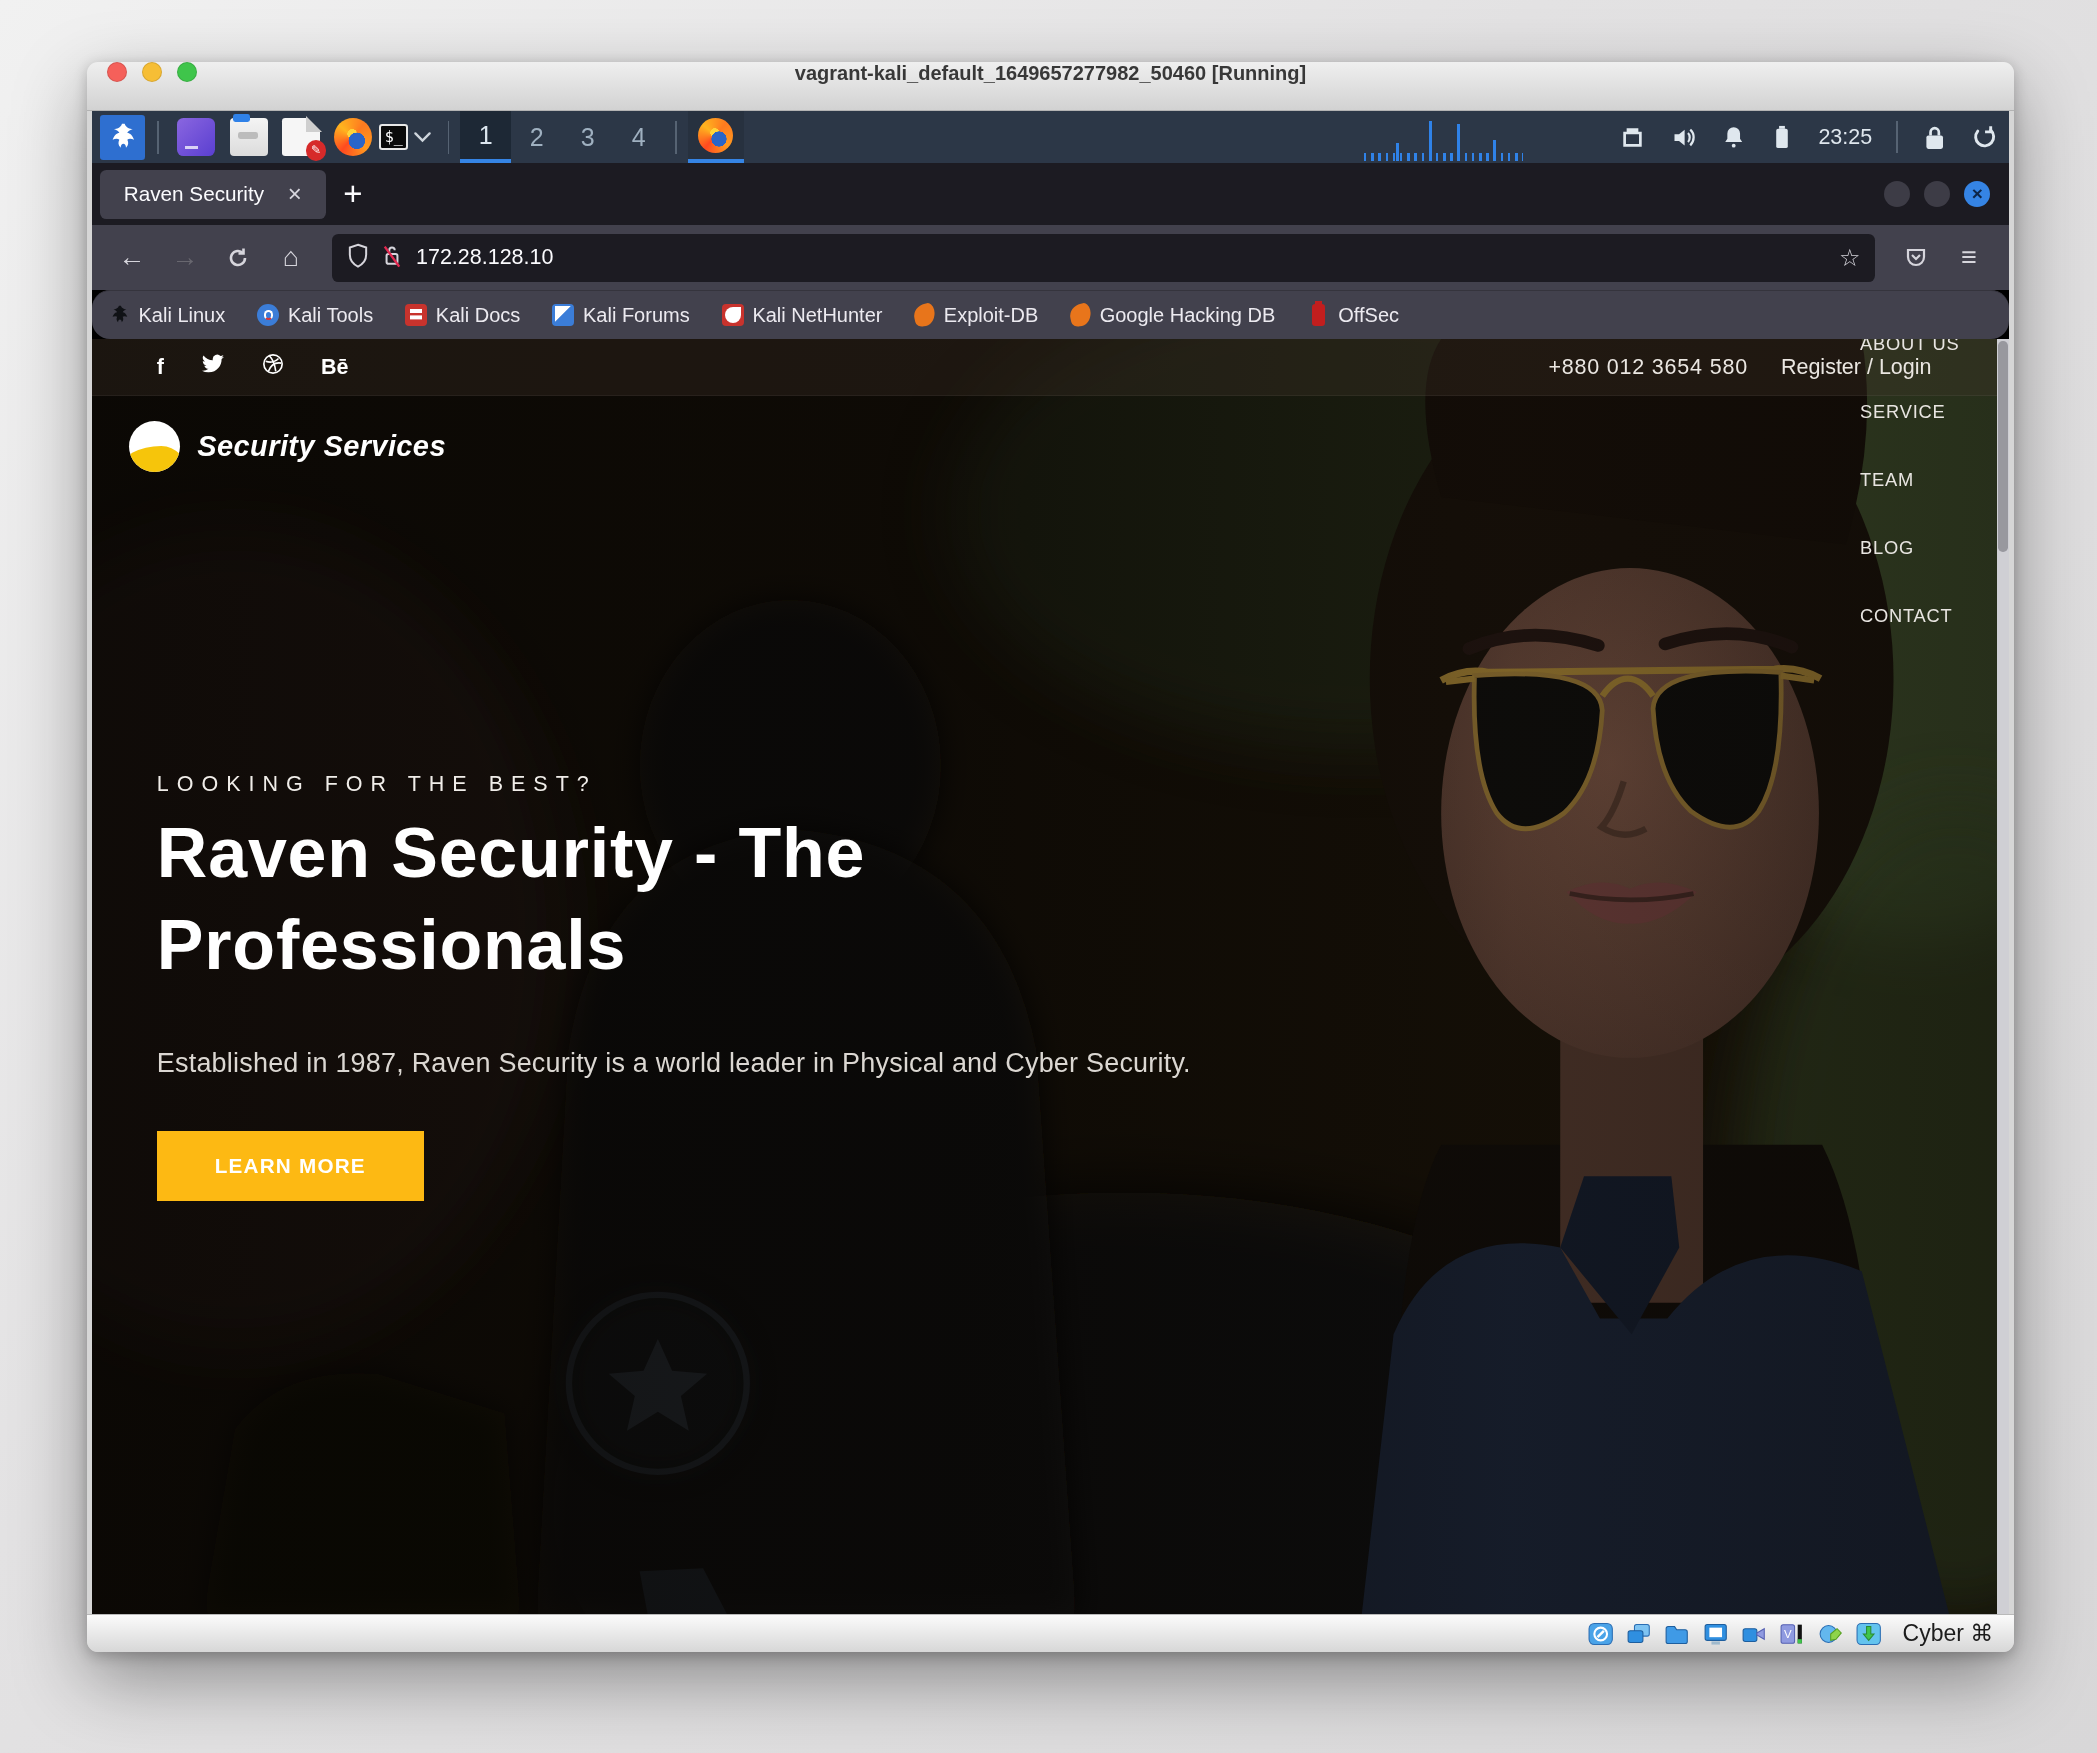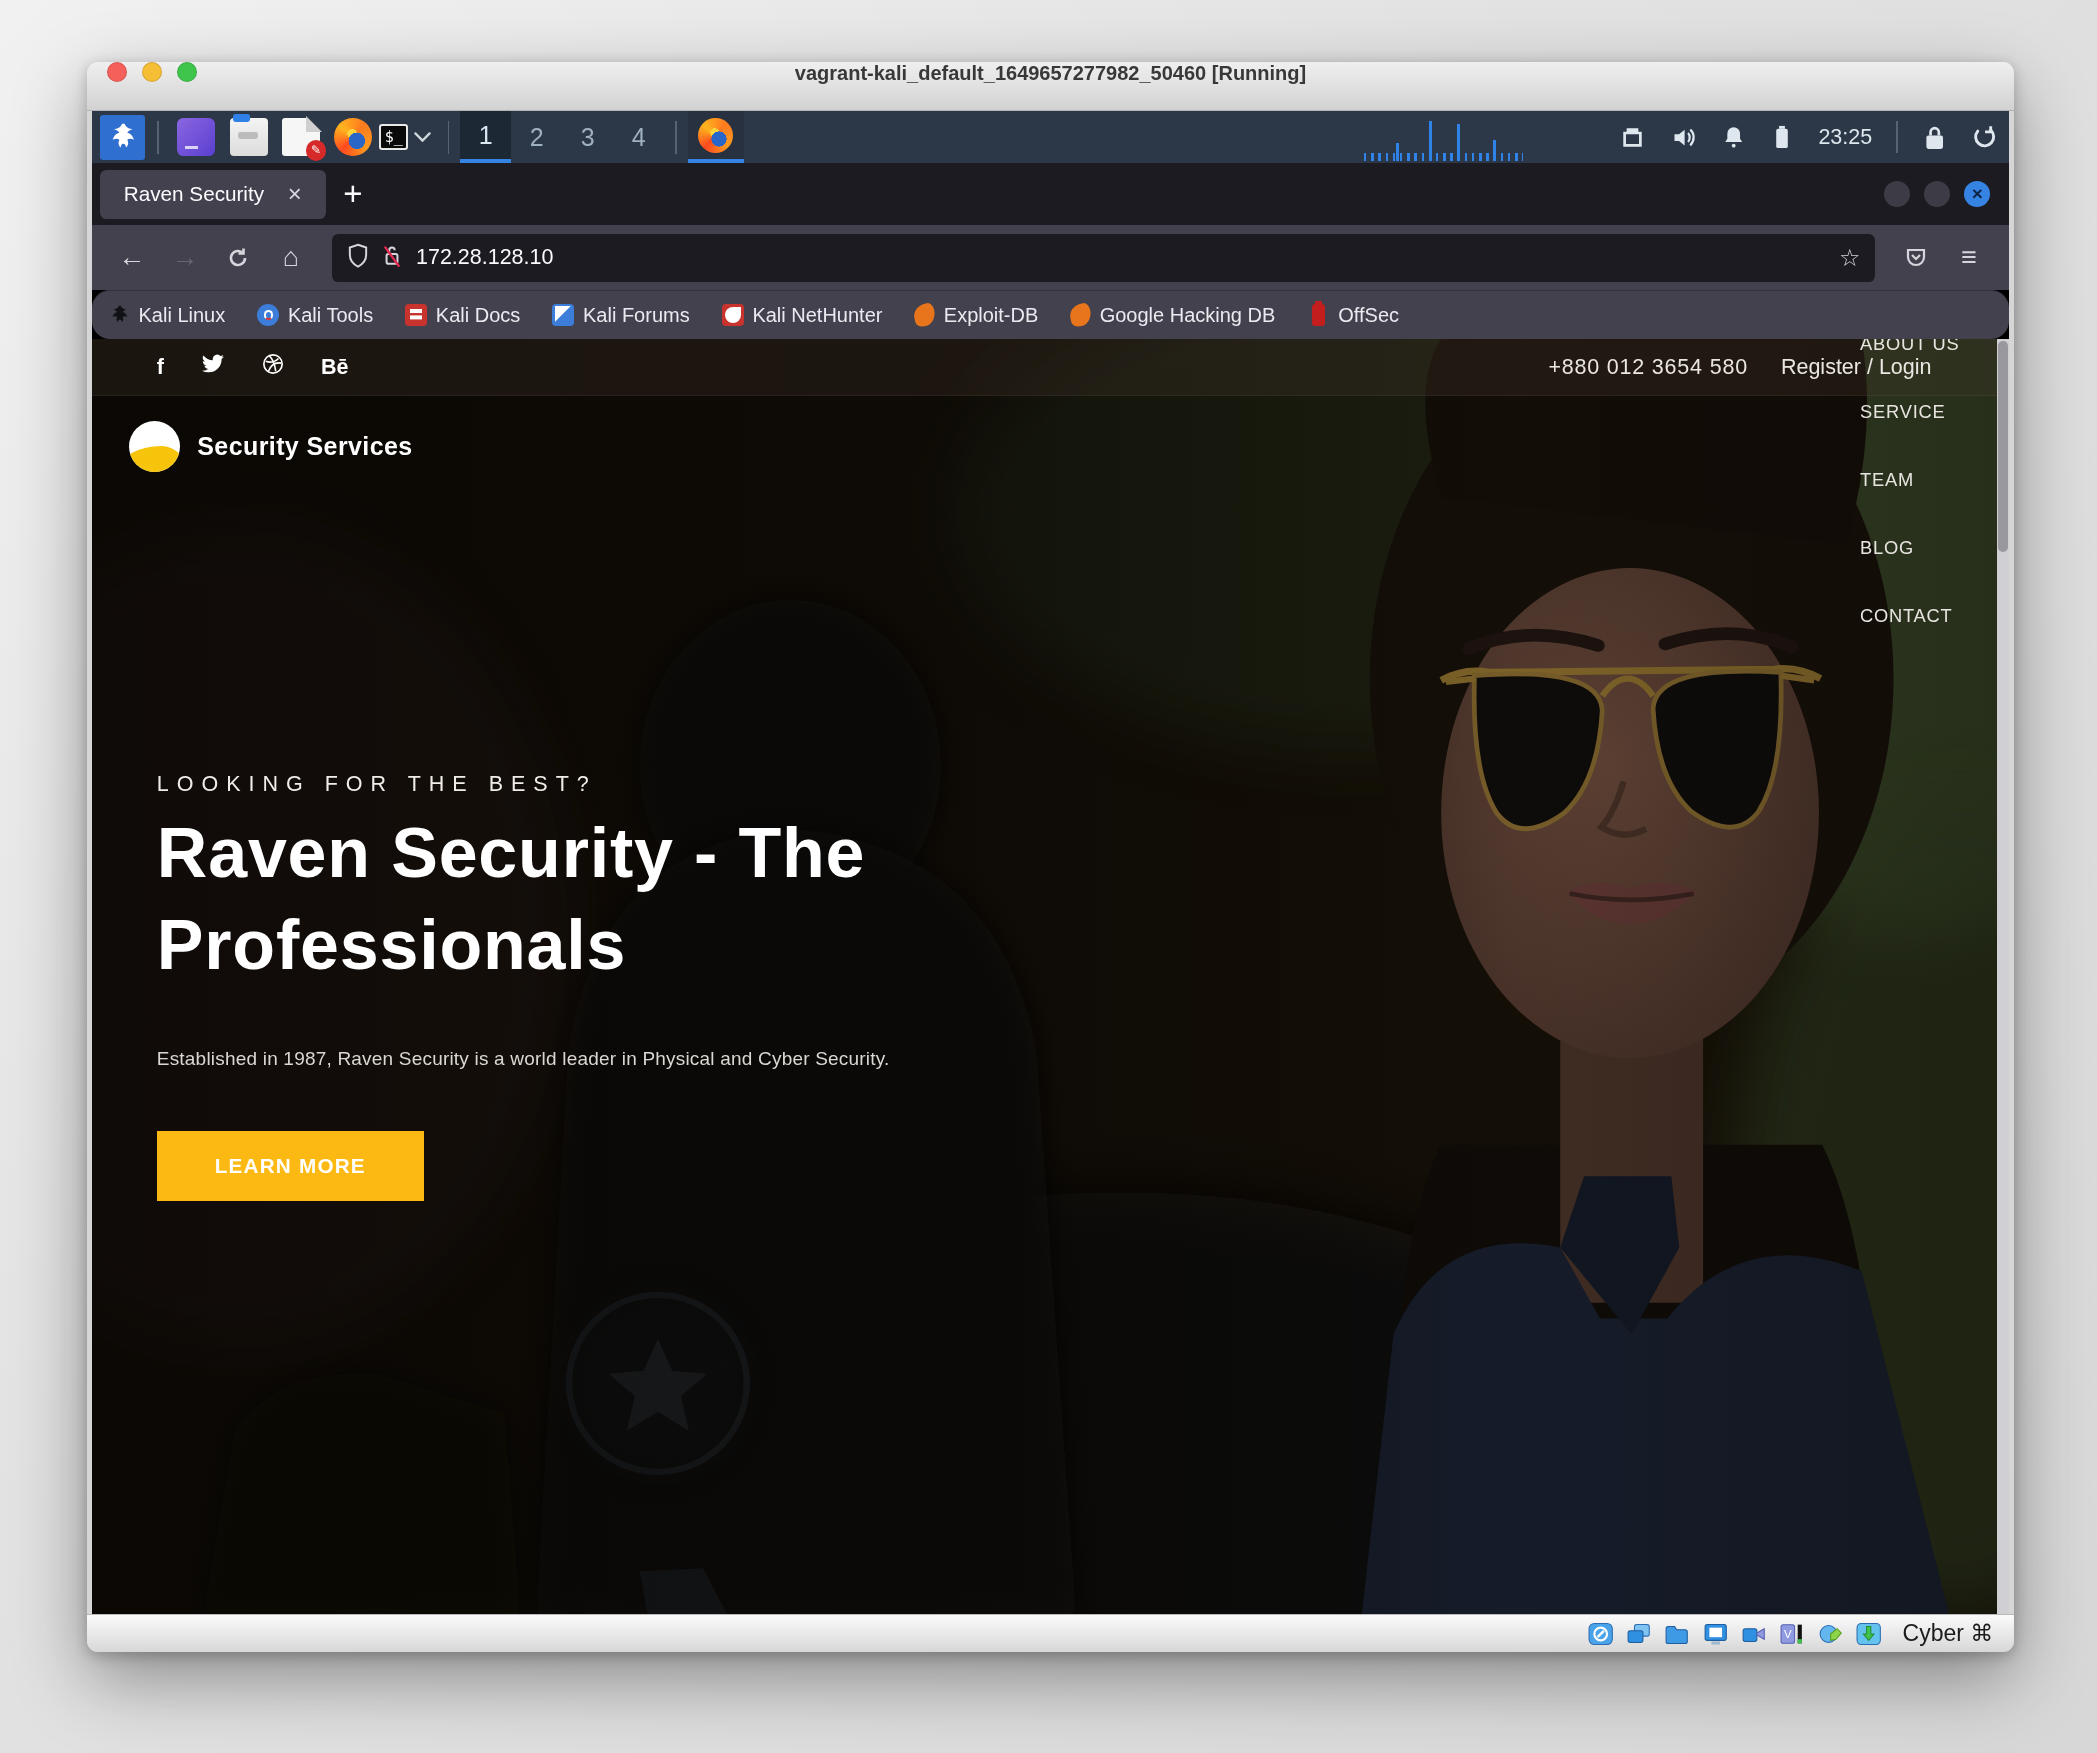--- a/index.html
+++ b/index.html
@@ -110,28 +110,28 @@
   .social { display:flex; gap:37px; align-items:center; }
   .soc { color:#fff; font-size:21.5px; font-weight:bold; }
   .topbar-right { margin-left:auto; display:flex; align-items:center; gap:33px; }
   .phone { color:#eae6e1; font-size:21.5px; letter-spacing:0.8px; }
   .auth { color:#eae6e1; font-size:21.5px; }
   .site-header { position:absolute; top:57px; left:0; right:12.7px; height:100px;
         display:flex; align-items:center; padding:0 37px; }
   .logo-ball { width:51px; height:51px; border-radius:50%; background:#fff; position:relative; overflow:hidden; }
   .logo-ball::after { content:""; position:absolute; left:-8px; right:-8px; bottom:-6.4px; height:32px;
         background:#f6c50b; border-radius:60% 40% 0 0/70% 90% 0 0; }
-  .brand { color:#fff; font-size:25px; font-weight:800; margin-left:17.5px; letter-spacing:0.4px; }
+  .brand { color:#fff; font-size:29px; font-weight:800; margin-left:17.5px; letter-spacing:0.4px;font-style:italic; }
   .menu { margin-left:auto; display:flex; gap:46px;flex-direction:column; }
   .menu-item { color:#e8e5e1; font-size:18.3px; letter-spacing:0.8px; }
   .hero { position:absolute; left:65px; top:433px; width:1129px; }
   .kicker { position:absolute; top:0; color:#f0ede9; font-size:21.5px; letter-spacing:8px; }
   .h1a, .h1b { position:absolute; left:0; color:#fff; font-weight:800; font-size:70px; letter-spacing:0.8px; white-space:nowrap; }
   .h1a { top:41px; } .h1b { top:133px; }
-  .subtitle { position:absolute; top:276px; color:#dbd7d2; font-size:19px; letter-spacing:0.2px; white-space:nowrap; }
+  .subtitle { position:absolute; top:276px; color:#dbd7d2; font-size:27px; letter-spacing:0.2px; white-space:nowrap; }
   .cta { position:absolute; top:359px; width:267px; height:70px; background:#fdb913;
         display:flex; align-items:center; justify-content:center;
         color:#fff; font-size:20.7px; font-weight:bold; letter-spacing:1.2px; border:none; }
   
   .vbox-bar { position:absolute; left:0; right:0; bottom:0; height:38px;
         border-radius:0 0 11px 11px; background:linear-gradient(#fbfbfb,#d7d7d7);
         border-top:0.8px solid #b9b9b9; display:flex; align-items:center;
         justify-content:flex-end; padding-right:20.7px; gap:12.7px; }
   .vbox-bar svg { display:block; }
   .mod-label { color:#1c1c1c; font-size:23px; margin-left:8px; }

